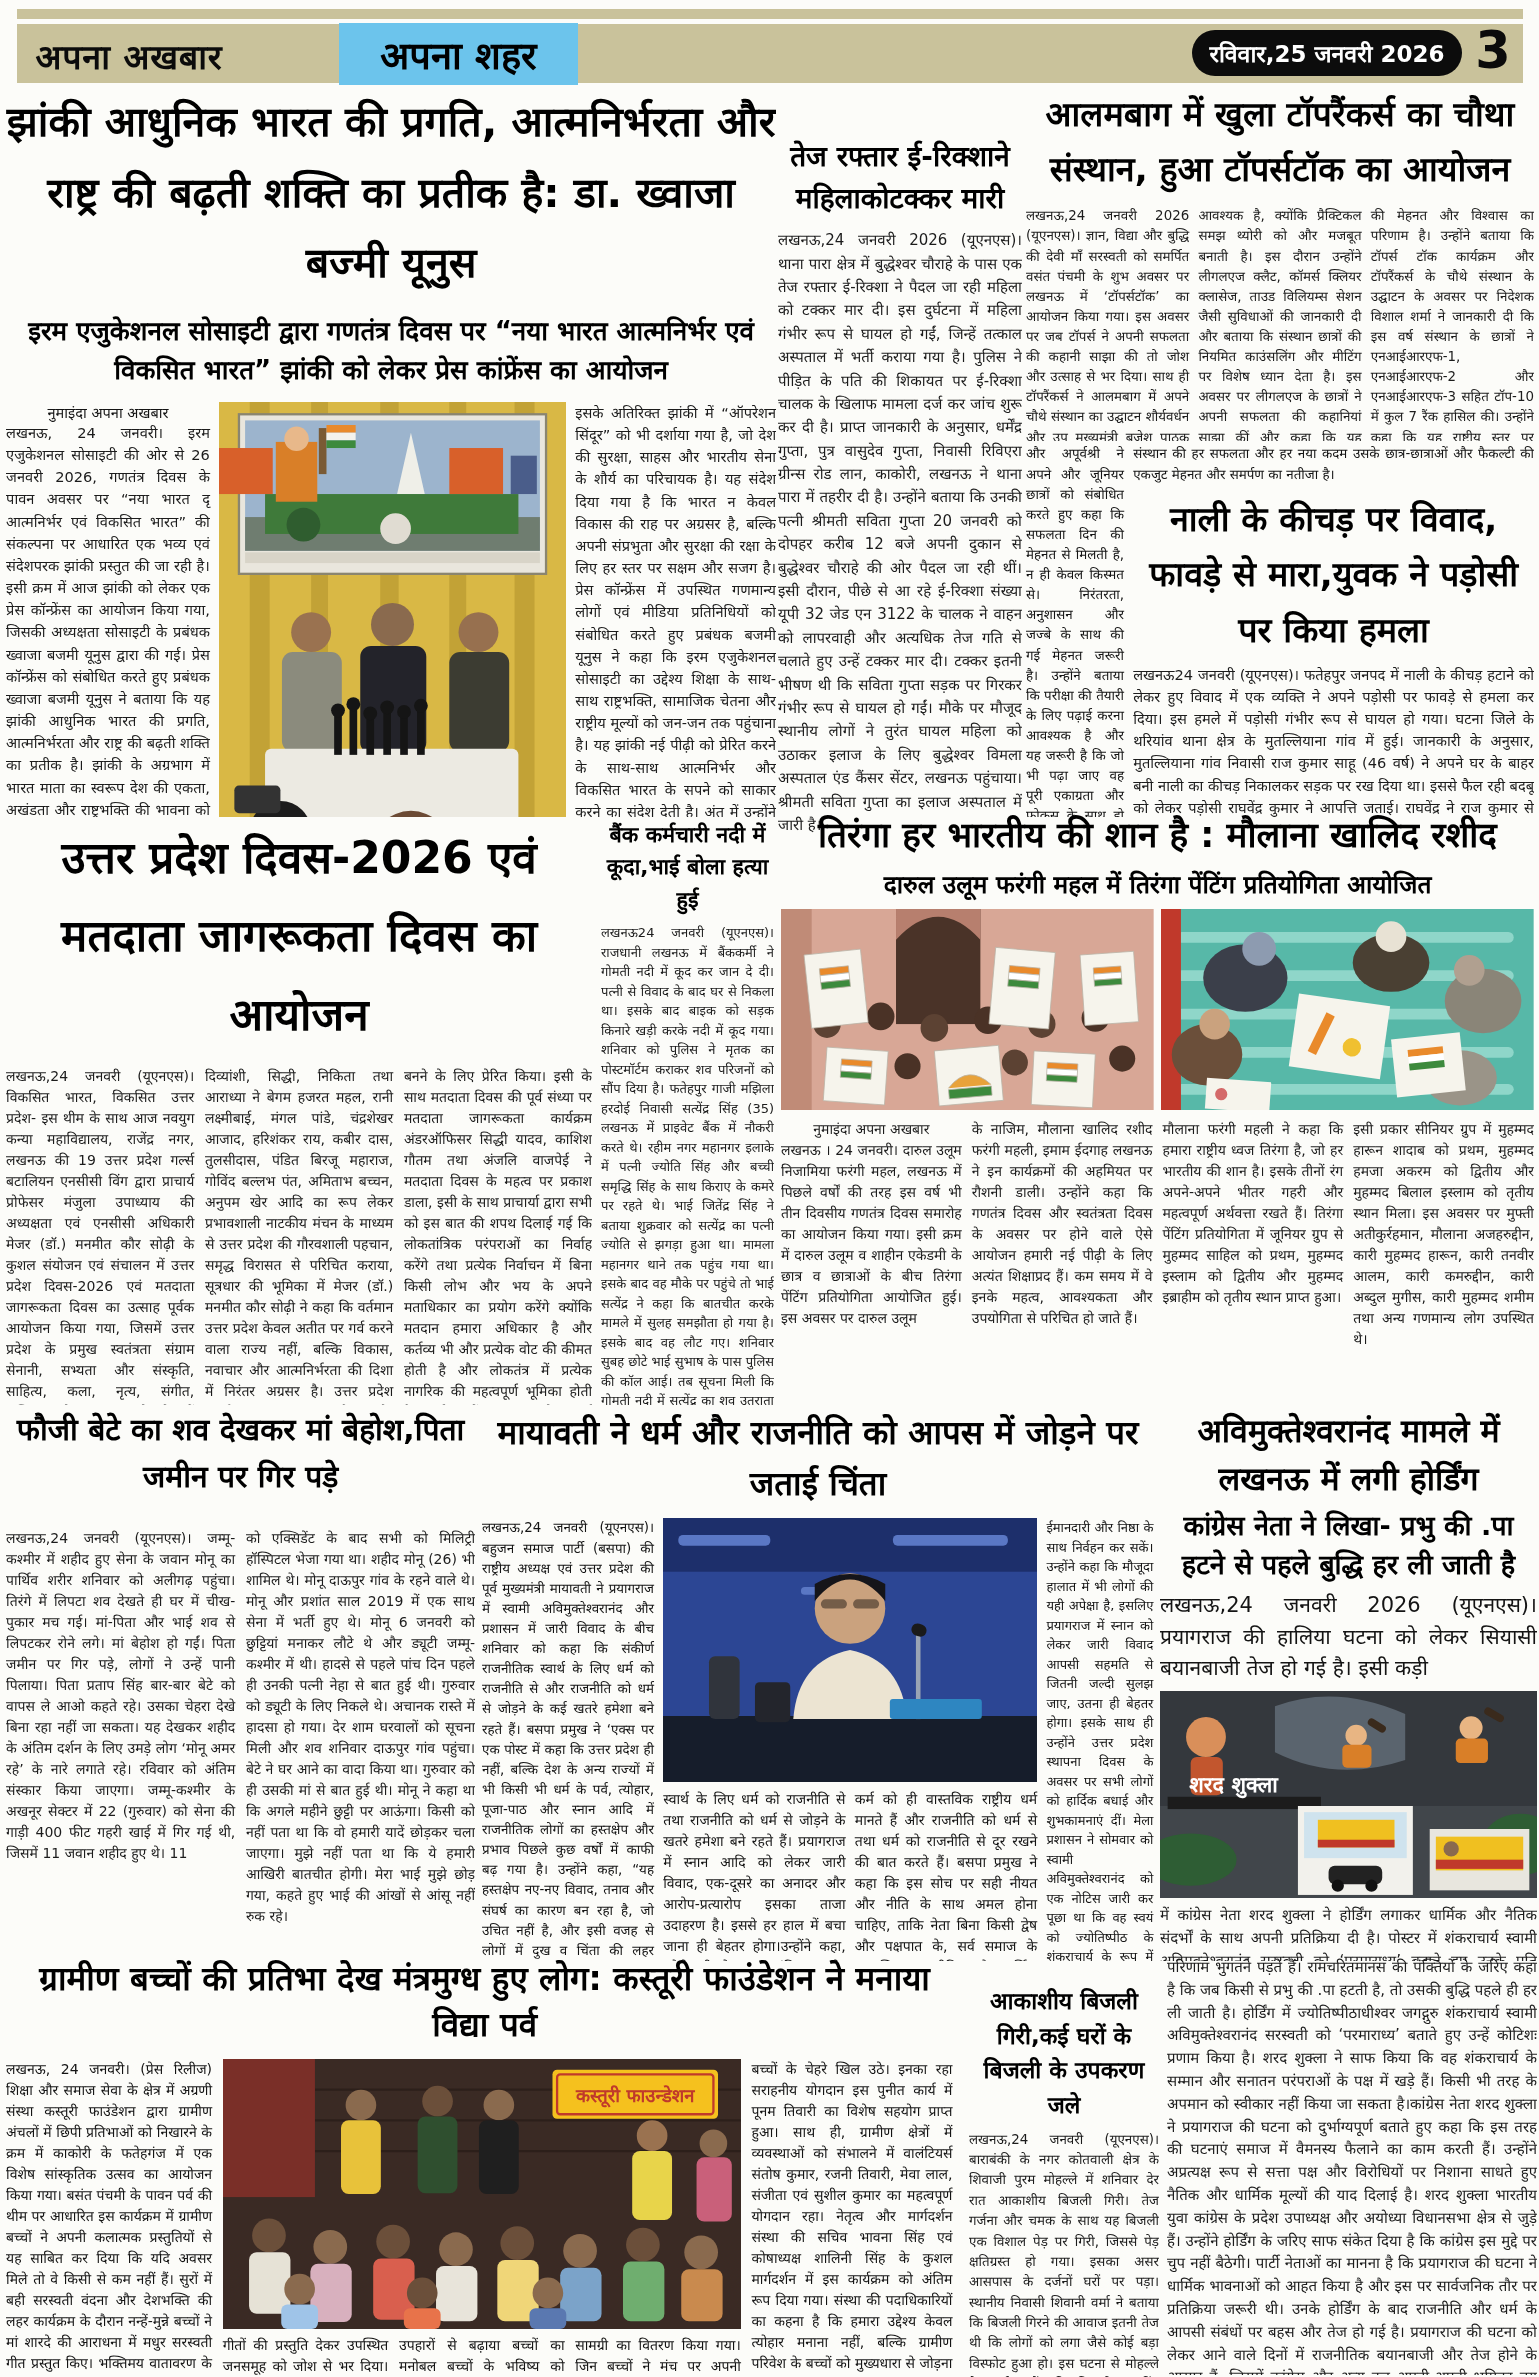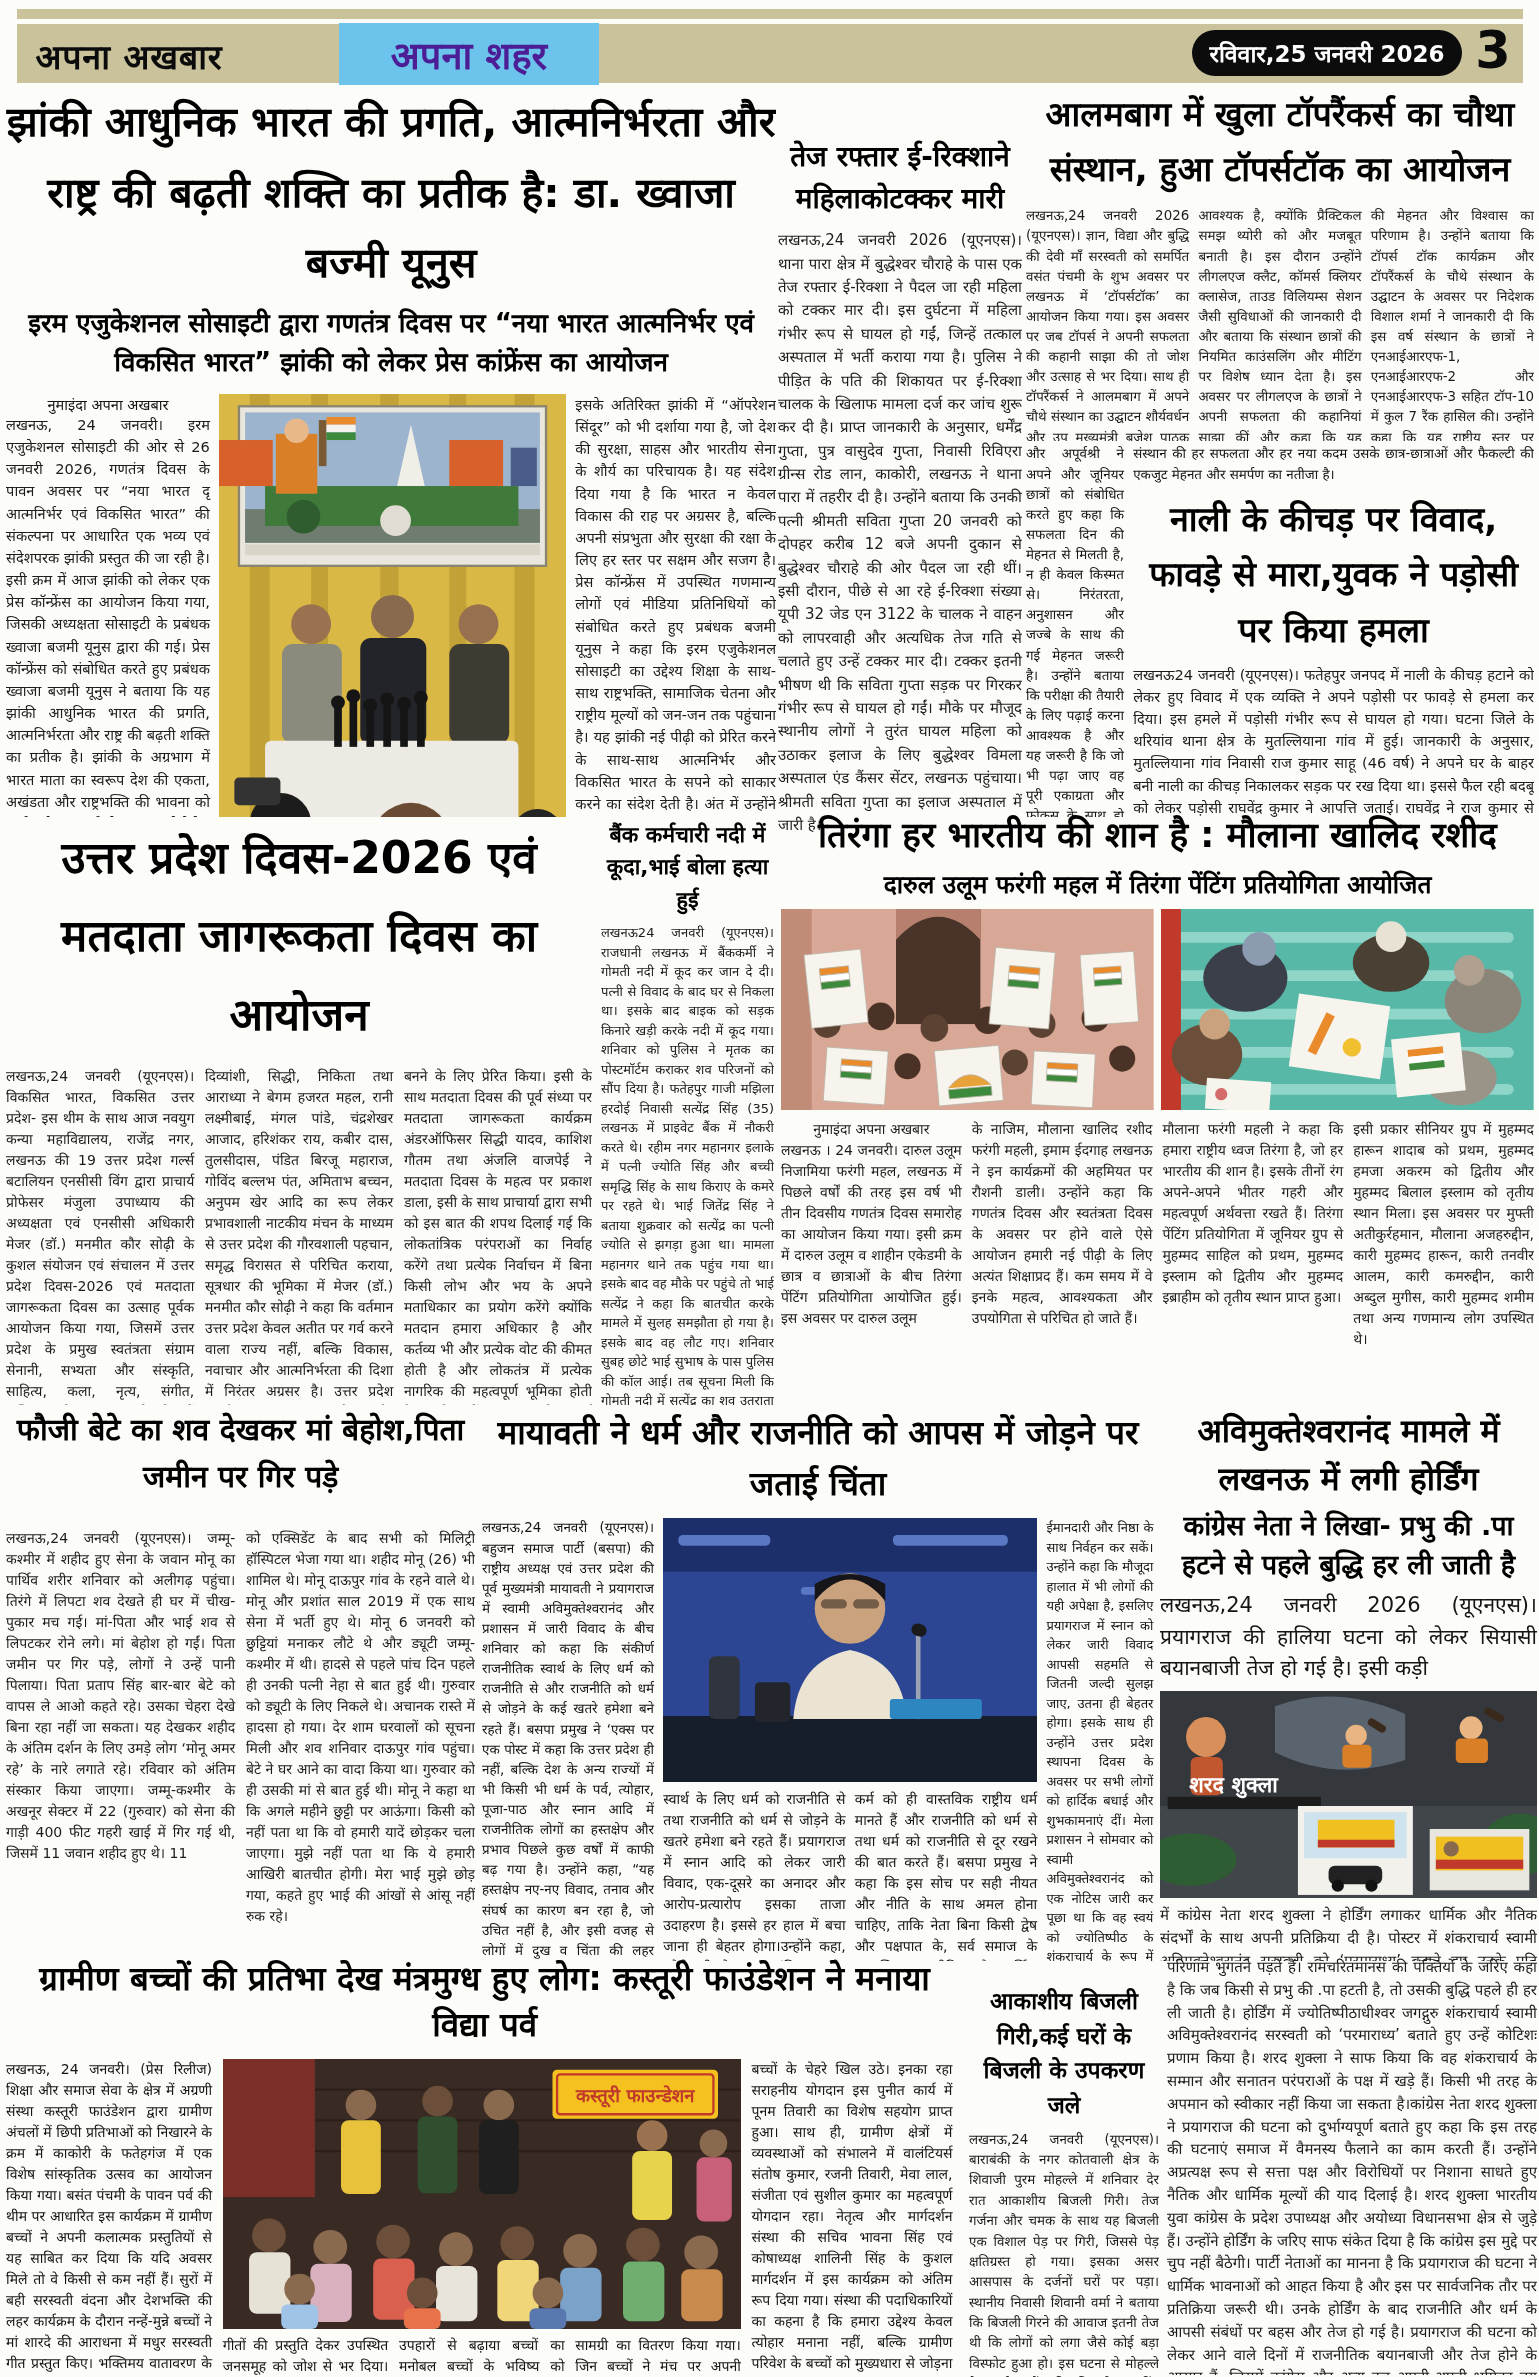--- a/index.html
+++ b/index.html
@@ -13,30 +13,30 @@
   .byline { font-weight:400; text-align:center; }
   .cols { display:flex; }
   .cols > div { text-align:justify; line-height:1.5; color:#1c1c1c; }
   .photo { display:block; }
   svg { display:block; }
 
   
   .top-strip { position:absolute; left:17px; top:9.2px; width:1506px; height:10px; background:#c9c29b; }
   .masthead { position:absolute; left:17px; top:24px; width:1506px; height:59px; background:#c9c29b; }
   .paper-name { position:absolute; left:18.4px; top:9.2px; font-size:34px; font-weight:900; letter-spacing:0.8px; color:#0b0b0b; }
-  .section-box { position:absolute; left:322px; top:-1.5px; width:260px; height:62px; background:#6cc4ec;
-                 display:flex; align-items:center; justify-content:center; font-size:38px; font-weight:900; color:#4c1d95; }
+  .section-box { position:absolute; left:322px; top:-1.5px; width:239px; height:62px; background:#6cc4ec;
+                 display:flex; align-items:center; justify-content:center; font-size:38px; font-weight:900; color:#000000; }
   .date-pill { position:absolute; left:1175px; top:6.1px; width:270px; height:46px; background:#0c0c0c; border-radius:23px;
                color:#fff; display:flex; align-items:center; justify-content:center; font-size:23px; font-weight:700; }
   .page-num { position:absolute; right:12.3px; top:-3.1px; font-size:51px; font-weight:900; color:#0b0b0b; }
 
   
   .a1 { left:6.1px; top:87px; width:770px; height:730px; }
   .a1 .hl { font-size:41px; line-height:1.72; }
-  .a1 .sub { font-size:26px; line-height:1.5; margin-top:5px; }
+  .a1 .sub { font-size:26px; line-height:1.5; margin-top:13px; }
   .a1-body { display:flex; gap:9.2px; margin-top:12.3px; }
   .a1-left { width:204px; font-size:14.6px; }
   .a1-mid { width:347px; }
   .a1-right { width:201px; font-size:14.6px; }
 
   
   .a2 { left:778px; top:92px; width:244px; height:726px;margin-top:44px; }
   .a2 .hl { font-size:28px; line-height:1.5; }
   .a2 .body-txt { font-size:15px; line-height:1.56; margin-top:9.2px; }
 

